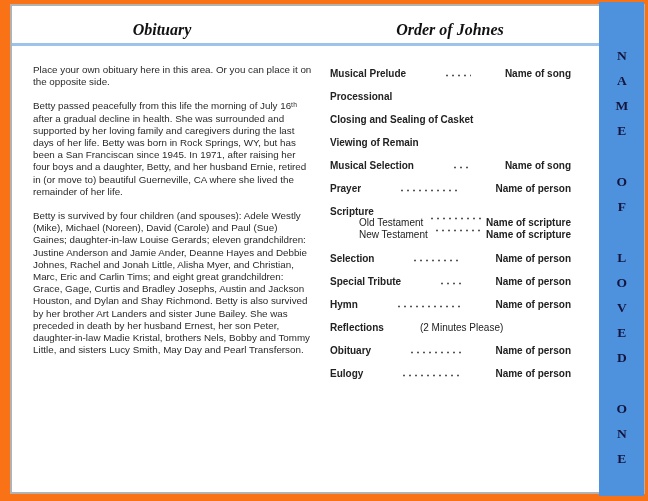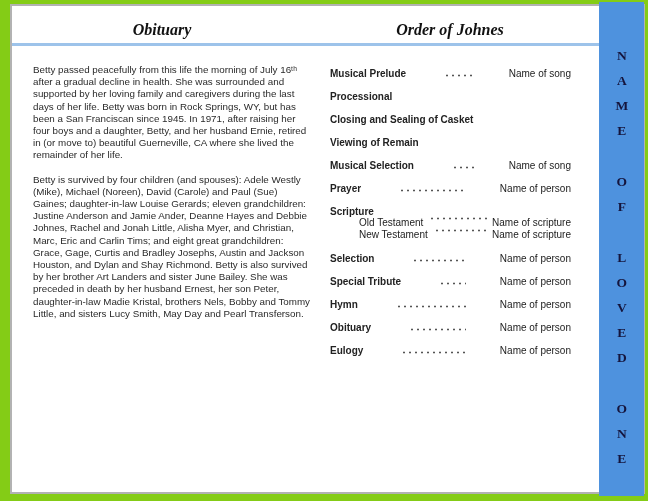--- a/index.html
+++ b/index.html
@@ -1,20 +1,20 @@
 <!DOCTYPE html>
 <html><head>
 <meta charset="utf-8">
 <style>
   html,body{margin:0;padding:0;}
   body{
     width:648px;height:501px;overflow:hidden;background:#ffffff;
     font-family:"Liberation Sans", sans-serif;color:#222;
   }
-  .canvas{position:relative;width:648px;height:501px;background:#84cc16;}
+  .canvas{position:relative;width:648px;height:501px;background:#f97316;}
 
   
   .sheet{
     position:absolute;left:10px;top:4px;width:631px;height:486px;
     border:2px solid #b2b2b2;background:#fff;box-sizing:content-box;
   }
 
   
   .page-title{
     position:absolute;top:21px;height:20px;text-align:center;
@@ -41,21 +41,21 @@
     font-size:10px;color:#222;
   }
   .os-row{display:flex;align-items:flex-end;height:13px;margin-bottom:10px;gap:32px;}
   .os-label{font-weight:bold;white-space:nowrap;}
   .os-suffix{margin-left:4px;white-space:nowrap;}
   .leader{
     flex:1;height:3px;margin:0 2px 2px 6px;
     background-image:radial-gradient(circle, #555 0.9px, transparent 1.2px);
     background-size:6px 3px;background-repeat:repeat-x;background-position:0 100%;
   }
-  .os-value{white-space:nowrap;}
+  .os-value{white-space:nowrap;font-weight:bold;}
   .os-subblock{margin-bottom:10px;}
   .os-subblock .head{height:13px;}
   .os-sub{display:flex;align-items:flex-start;height:12px;margin:0 0 0 29px;}
   .os-sub .os-label{font-weight:normal;}
 
   
   .sidebar{
     position:absolute;left:599px;top:2px;width:45px;height:494px;
     background:#4e92de;display:flex;flex-direction:column;align-items:center;
     padding-top:46px;box-sizing:border-box;
@@ -72,20 +72,21 @@
 <div class="canvas">
 
   <div class="sheet" style="border-color: rgb(178, 178, 178);"></div>
 
   <div class="page-title left">Obituary</div>
   <div class="page-title right">Order of Johnes</div>
 
   <div class="title-rule" style="background: rgb(157, 195, 234);"></div>
 
   <div class="obituary-text">
+    <p>Place your own obituary here in this area. Or you can place it on the opposite side.</p>
     <p>Betty passed peacefully from this life the morning of July 16ᵗʰ after a gradual decline in health.  She was surrounded and supported by her loving family and caregivers during the last days of her life.  Betty was born in Rock Springs, WY, but has been a San Franciscan since 1945.  In 1971, after raising her four boys and a daughter, Betty, and her husband Ernie, retired in (or move to) beautiful Guerneville, CA where she lived the remainder of her life.</p>
     <p>Betty is survived by four children (and spouses): Adele Westly (Mike), Michael (Noreen), David (Carole) and Paul (Sue) Gaines;  daughter-in-law Louise Gerards;  eleven grandchildren: Justine Anderson and Jamie Ander, Deanne Hayes and Debbie Johnes, Rachel and Jonah Little, Alisha Myer, and Christian, Marc, Eric and Carlin Tims;  and eight great grandchildren: Grace, Gage, Curtis and Bradley Josephs, Austin and Jackson Houston, and Dylan and Shay Richmond.  Betty is also survived by her brother Art Landers and sister June Bailey.  She was preceded in death by her husband Ernest, her son Peter, daughter-in-law Madie Kristal, brothers Nels, Bobby and Tommy Little, and sisters Lucy Smith, May Day and Pearl Transferson.</p>
   </div>
 
   <div class="order-list">
 
     <div class="os-row">
       <span class="os-label">Musical Prelude</span>
       <span class="leader"></span>
       <span class="os-value">Name of song</span>
@@ -142,20 +143,24 @@
       <span class="leader"></span>
       <span class="os-value">Name of person</span>
     </div>
 
     <div class="os-row">
       <span class="os-label">Hymn</span>
       <span class="leader"></span>
       <span class="os-value">Name of person</span>
     </div>
 
+    <div class="os-row">
+      <span class="os-label">Reflections</span>
+      <span class="os-suffix">(2 Minutes Please)</span>
+    </div>
 
     <div class="os-row">
       <span class="os-label">Obituary</span>
       <span class="leader"></span>
       <span class="os-value">Name of person</span>
     </div>
 
     <div class="os-row">
       <span class="os-label">Eulogy</span>
       <span class="leader"></span>

